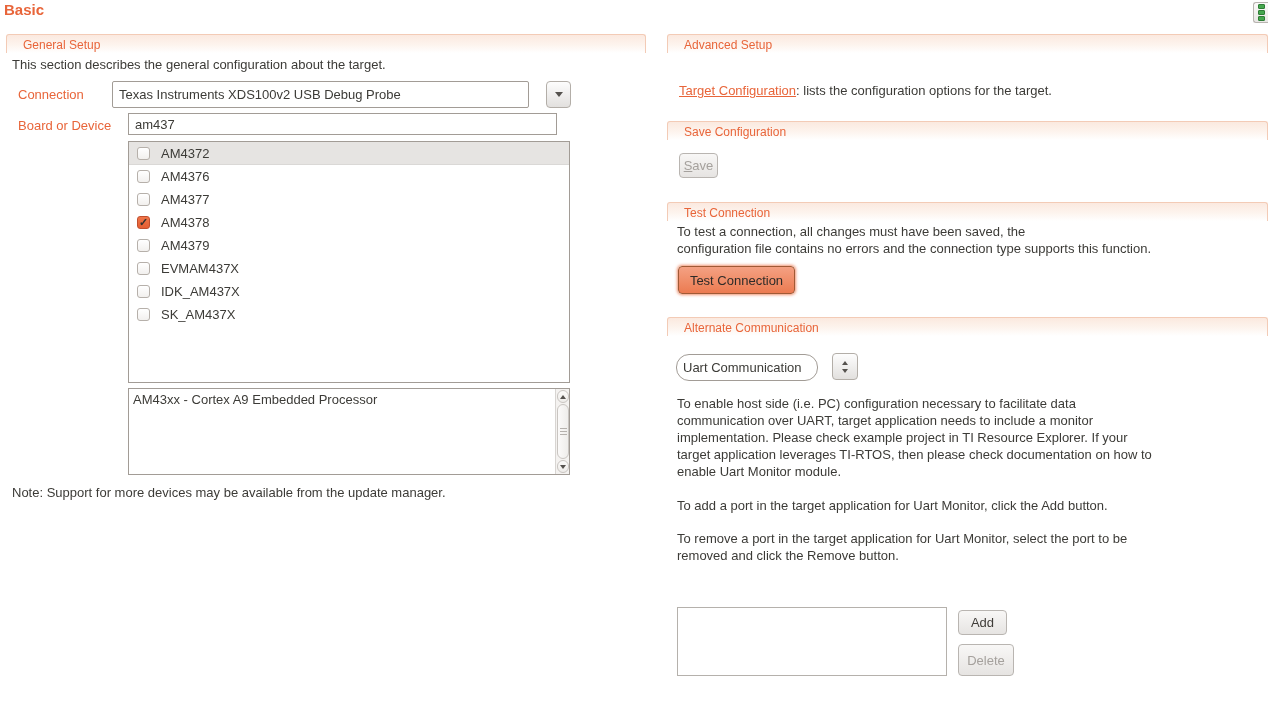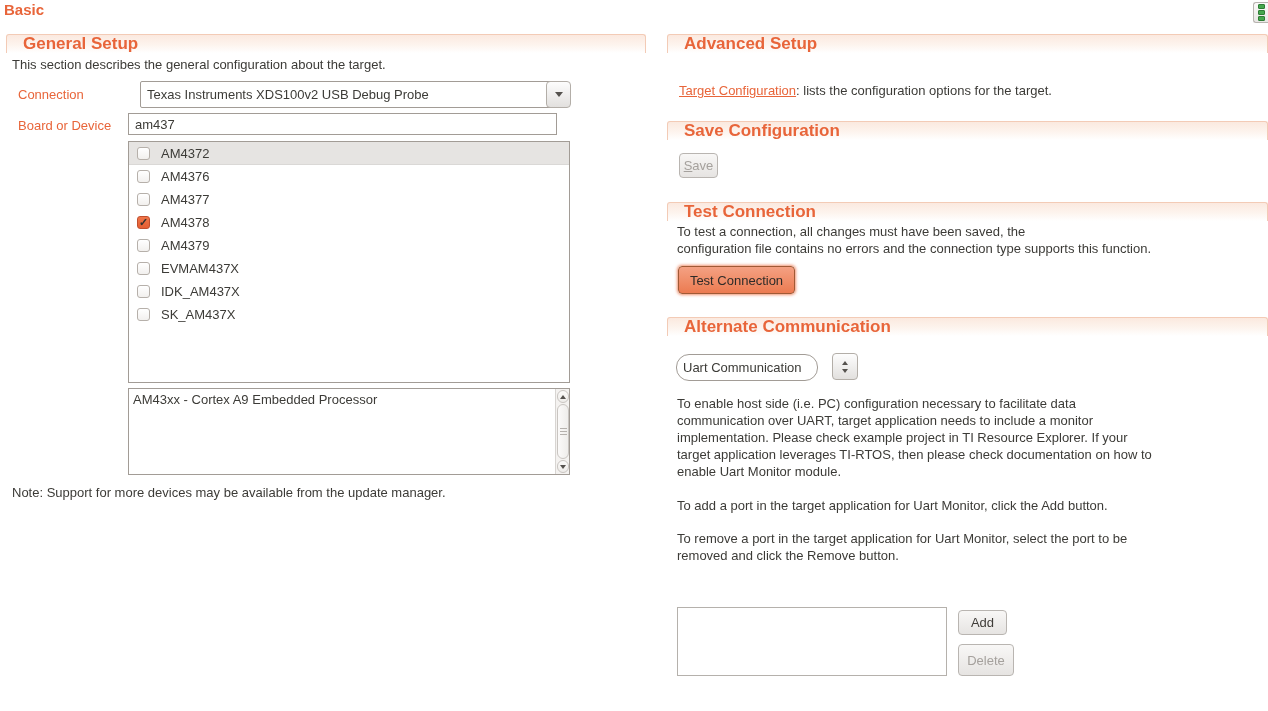--- a/index.html
+++ b/index.html
@@ -32,21 +32,21 @@
   }
   
   .band {
     position: absolute; height: 19px;
     border: 1px solid #f3cbb6; border-bottom: none;
     border-radius: 3px 3px 0 0;
     background: linear-gradient(180deg, #fbe9df 0%, #fdf4ee 55%, #ffffff 100%);
     line-height: 17px;
   }
   .band .band-title {
-    font-size: 17px; font-weight: bold; color: #e8653a;
+    font-size: 12px; font-weight: normal; color: #e8653a;
     padding-left: 16px; display: inline-block;
   }
   .txt { position: absolute; font-size: 13px; color: #3c3b37; line-height: 17px; }
   .prelines { white-space: pre-line; }
   .label-orange { color: #e8653a; font-size: 13px; }
 
   
   .textfield {
     position: absolute; background: #ffffff;
     border: 1px solid #a29c96; font-size: 13px; color: #3c3b37;
@@ -170,21 +170,21 @@
     <span class="green-sq"></span>
   </button>
 
   <div class="band" style="left:6px; top:34px; width:640px;">
     <span class="band-title">General Setup</span>
   </div>
 
   <div class="txt" style="left:12px; top:56px;">This section describes the general configuration about the target.</div>
 
   <div class="txt label-orange" style="left:18px; top:86px;">Connection</div>
-  <div class="textfield combo-field" style="left:140px; top:81px; width:417px; height:27px;">Texas Instruments XDS100v2 USB Debug Probe</div>
+  <div class="textfield combo-field" style="left:112px; top:81px; width:417px; height:27px;">Texas Instruments XDS100v2 USB Debug Probe</div>
   <div class="drop-btn" style="left:546px; top:81px; height:27px;">
     <span class="tri-down"></span>
   </div>
 
   <div class="txt label-orange" style="left:18px; top:117px;">Board or Device</div>
   <div class="textfield" style="left:128px; top:113px; width:429px; height:22px;">am437</div>
 
   <div class="device-list">
       <div class="device-row highlight">
         <span class="cbx"></span>

